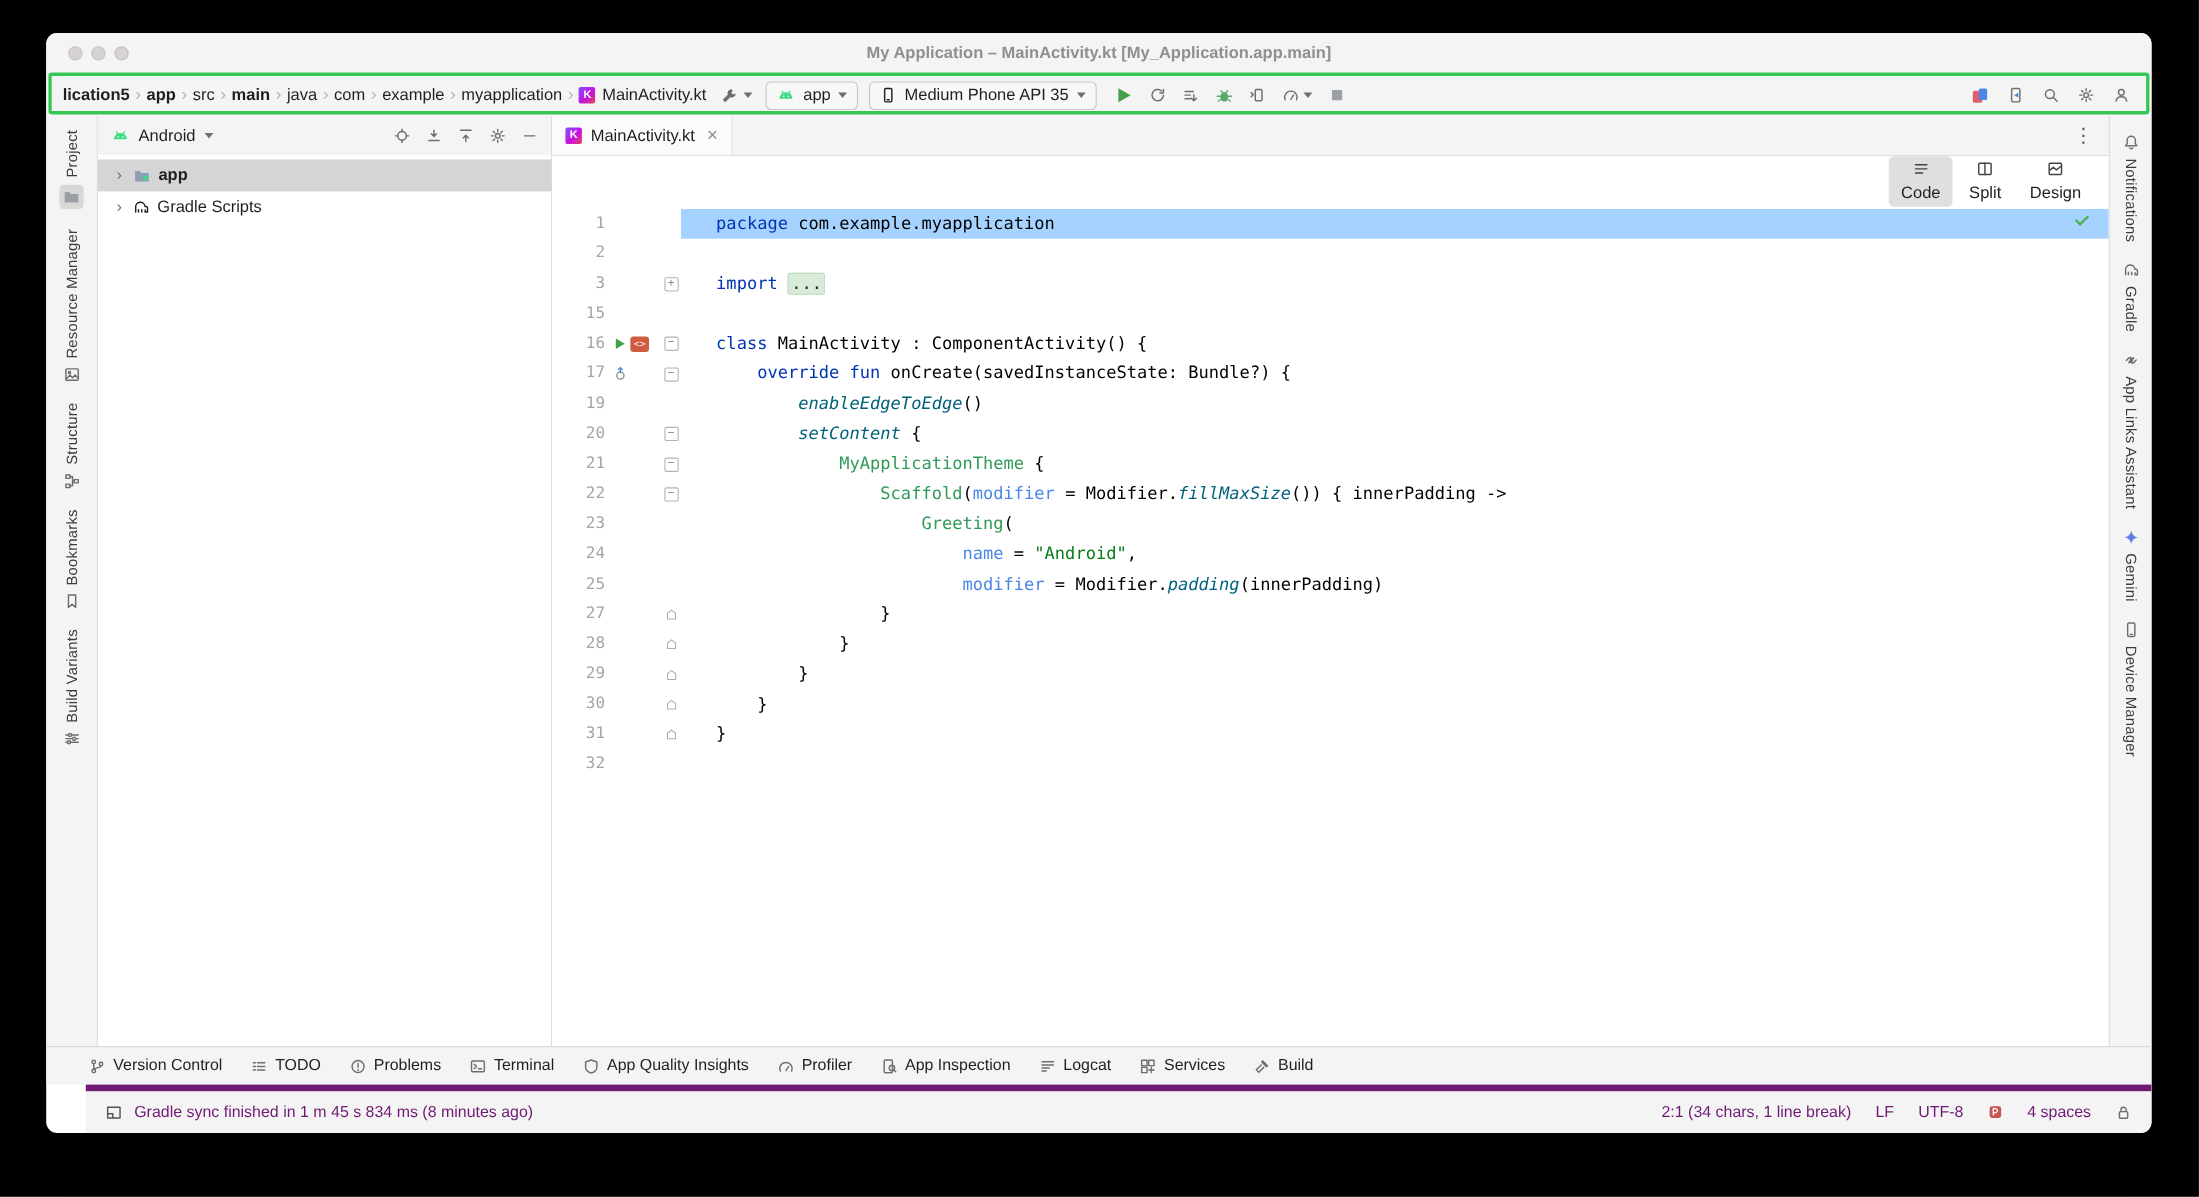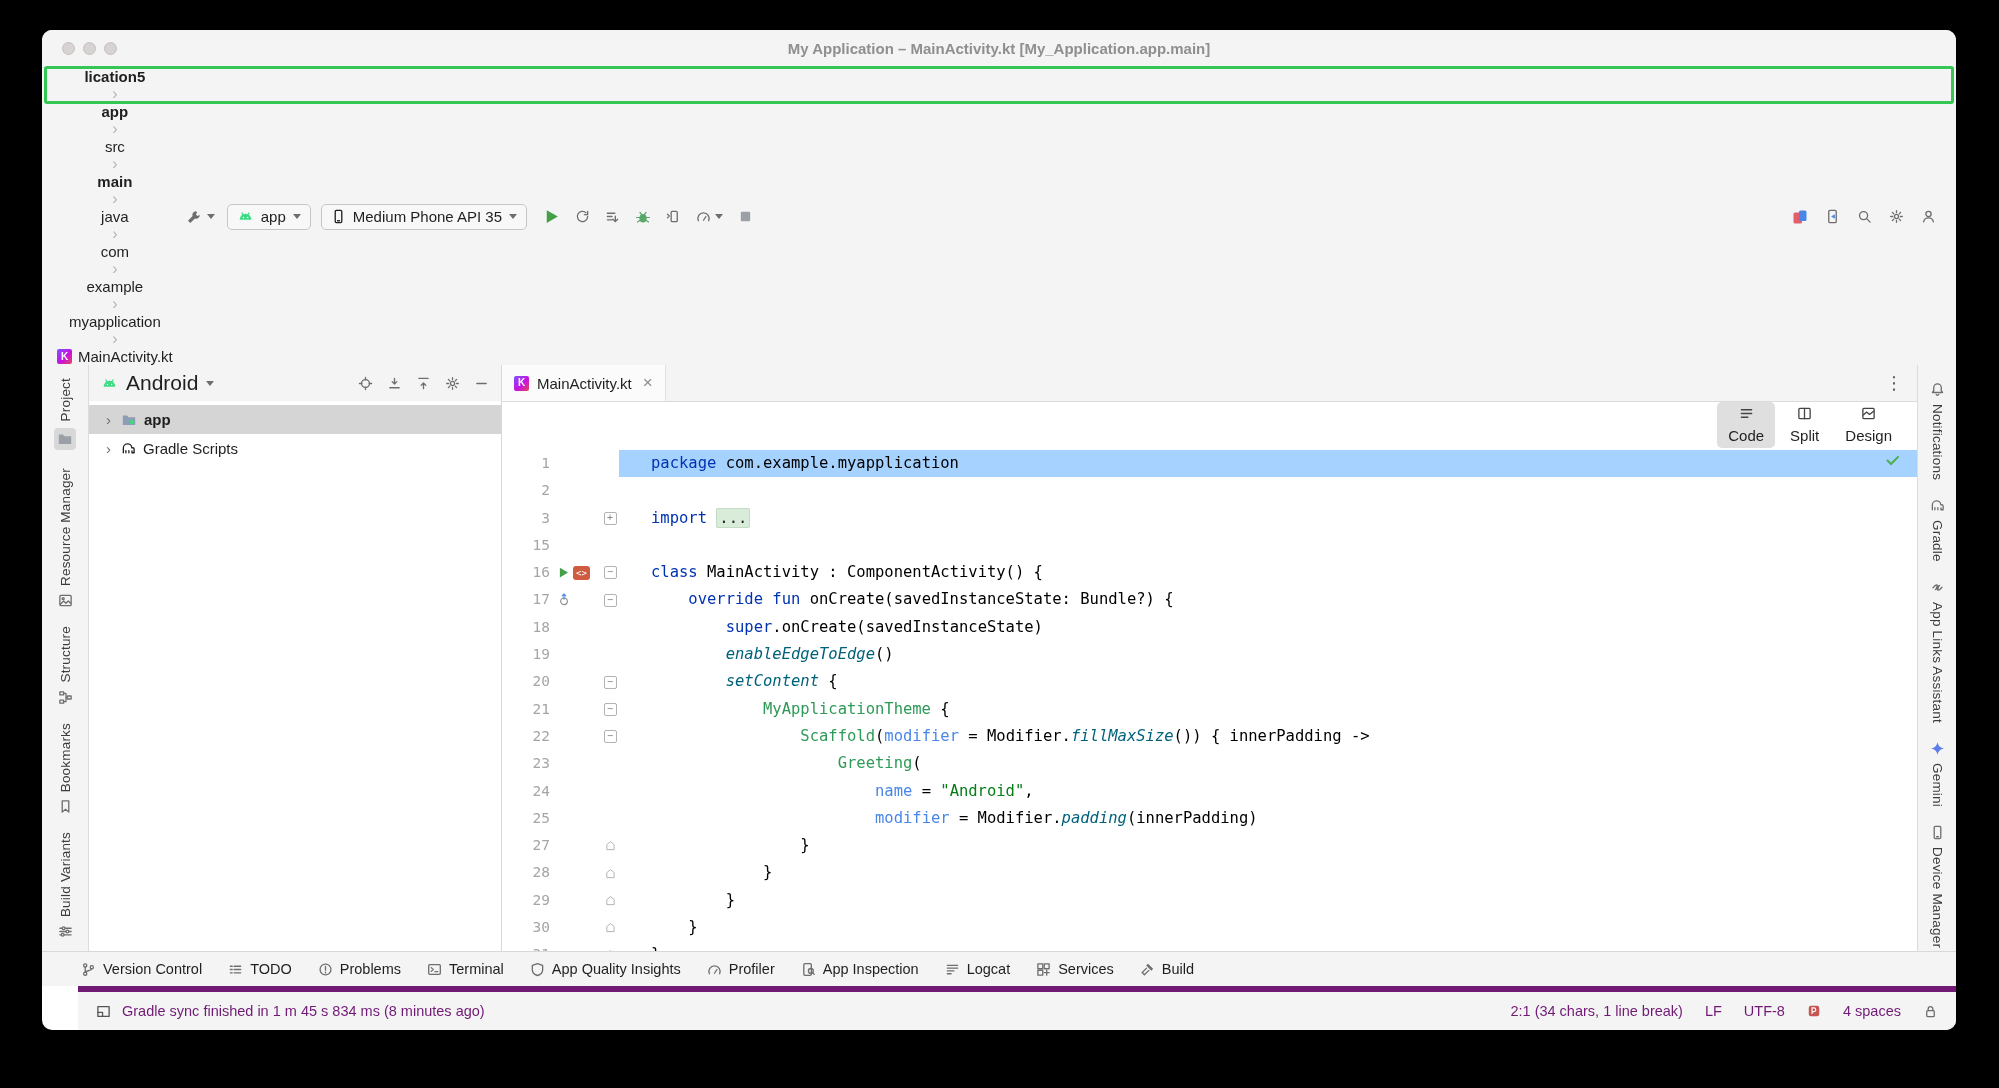--- a/index.html
+++ b/index.html
@@ -6,21 +6,21 @@
   body{width:1999px;height:1088px;background:#000;font-family:"Liberation Sans",sans-serif;position:relative;overflow:hidden;}
   .window{position:absolute;left:42px;top:30px;width:1914px;height:1000px;background:#fff;border-radius:10px;overflow:hidden;display:flex;flex-direction:column;box-shadow:0 18px 60px rgba(0,0,0,.85);}
   
   .titlebar{flex:0 0 37px;background:#f5f4f4;display:flex;align-items:center;position:relative;border-bottom:1px solid #e4e2e2;}
   .traffic{position:absolute;left:20px;display:flex;gap:8px;}
   .tl{width:13px;height:13px;border-radius:50%;background:#d6d3d2;border:1px solid #c4c1c0;box-sizing:border-box;}
   .title{flex:1;text-align:center;color:#8f8f8f;font-weight:bold;font-size:15px;}
   
   .toolbar{flex:0 0 37px;background:#f5f4f4;display:flex;align-items:center;padding:0 12px 0 14px;gap:10px;position:relative;}
   .annotation-box{position:absolute;left:2px;right:2px;top:36px;height:38px;border:3px solid #35c754;border-radius:3px;z-index:6;pointer-events:none;box-sizing:border-box;}
-  .breadcrumbs{display:flex;align-items:center;font-size:15px;color:#1f1f1f;white-space:nowrap;flex-direction:column;}
+  .breadcrumbs{display:flex;align-items:center;font-size:15px;color:#1f1f1f;white-space:nowrap;}
   .bc-item{padding:0 1px;display:inline-flex;align-items:center;gap:6px;}
   .bc-bold{font-weight:bold;}
   .bc-sep{color:#b5b5b5;padding:0 4px;font-size:16px;}
   .tool-combo{display:flex;align-items:center;gap:7px;border:1px solid #c6c6c6;border-radius:5px;height:26px;padding:0 9px;font-size:15px;color:#1f1f1f;background:#f8f8f8;box-sizing:border-box;}
   .tool-plain{display:flex;align-items:center;gap:5px;color:#6e6e6e;padding:0 2px;}
   .tri{width:0;height:0;border-left:4px solid transparent;border-right:4px solid transparent;border-top:5px solid #6e6e6e;display:inline-block;}
   .tool-actions{display:flex;align-items:center;gap:15px;color:#6e6e6e;margin-left:6px;}
   .tool-actions.rightgrp{margin-left:auto;gap:17px;padding-right:8px;}
   .tb-btn{display:inline-flex;align-items:center;gap:4px;}
   .ico{display:inline-flex;align-items:center;justify-content:center;line-height:0;}
@@ -30,21 +30,21 @@
   .stripe.leftside{width:46px;border-right:1px solid #dcdcdc;padding-top:4px;}
   .stripe.rightside{width:38px;border-left:1px solid #dcdcdc;padding-top:8px;}
   .stripe-btn{display:flex;flex-direction:column;align-items:center;gap:7px;padding:9px 0;font-size:13.5px;color:#3c3c3c;letter-spacing:.2px;}
   .stripe.leftside .lbl{writing-mode:vertical-rl;transform:rotate(180deg);}
   .stripe.rightside .lbl{writing-mode:vertical-rl;}
   .stripe .ico{color:#6e6e6e;}
   .stripe .ico.active{background:#d8d8d8;border-radius:4px;padding:3px;}
   
   .project-panel{width:412px;flex:0 0 412px;background:#fff;border-right:1px solid #d8d8d8;display:flex;flex-direction:column;}
   .panel-header{flex:0 0 36px;display:flex;align-items:center;padding:0 12px;background:#f4f4f4;}
-  .view-sel{display:flex;align-items:center;gap:8px;font-size:21px;color:#1f1f1f;}
+  .view-sel{display:flex;align-items:center;gap:8px;font-size:15px;color:#1f1f1f;}
   .panel-icons{margin-left:auto;display:flex;gap:14px;align-items:center;color:#6e6e6e;}
   .tree{padding-top:4px;font-size:15px;color:#1f1f1f;}
   .tree-row{height:29px;display:flex;align-items:center;padding-left:14px;gap:7px;}
   .tree-row.selected{background:#d5d5d5;}
   .tree-chevron{color:#6e6e6e;font-size:15px;width:11px;text-align:center;}
   .tree-bold{font-weight:bold;}
   
   .editor{flex:1;display:flex;flex-direction:column;background:#fff;min-width:0;}
   .tabbar{flex:0 0 36px;background:#f5f4f4;border-bottom:1px solid #dcdcdc;display:flex;align-items:stretch;}
   .tab{display:flex;align-items:center;gap:8px;padding:0 12px;background:#fbfbfb;border-right:1px solid #e0e0e0;font-size:15px;color:#1f1f1f;}
@@ -489,26 +489,20 @@
                     <path d="M8 7V1.5M6 3.3L8 1.3l2 2" stroke="#4a86e8" stroke-width="1.3"></path>
                   </svg>
                 </span>
               </div>
               <div class="gutter-fold">
                 <span class="fold-box">−</span>
               </div>
               <div class="code-text"><span class="tk-pl">    </span><span class="tk-kw">override fun</span><span class="tk-pl"> onCreate(savedInstanceState: Bundle?) {</span></div>
             </div>
             <div class="code-row">
-              <div class="gutter-num">18</div>
-              <div class="gutter-icons"></div>
-              <div class="gutter-fold"></div>
-              <div class="code-text"><span class="tk-pl">        </span><span class="tk-kw">super</span><span class="tk-pl">.onCreate(savedInstanceState)</span></div>
-            </div>
-            <div class="code-row">
               <div class="gutter-num">19</div>
               <div class="gutter-icons"></div>
               <div class="gutter-fold"></div>
               <div class="code-text"><span class="tk-pl">        </span><span class="tk-fn">enableEdgeToEdge</span><span class="tk-pl">()</span></div>
             </div>
             <div class="code-row">
               <div class="gutter-num">20</div>
               <div class="gutter-icons"></div>
               <div class="gutter-fold">
                 <span class="fold-box">−</span>

